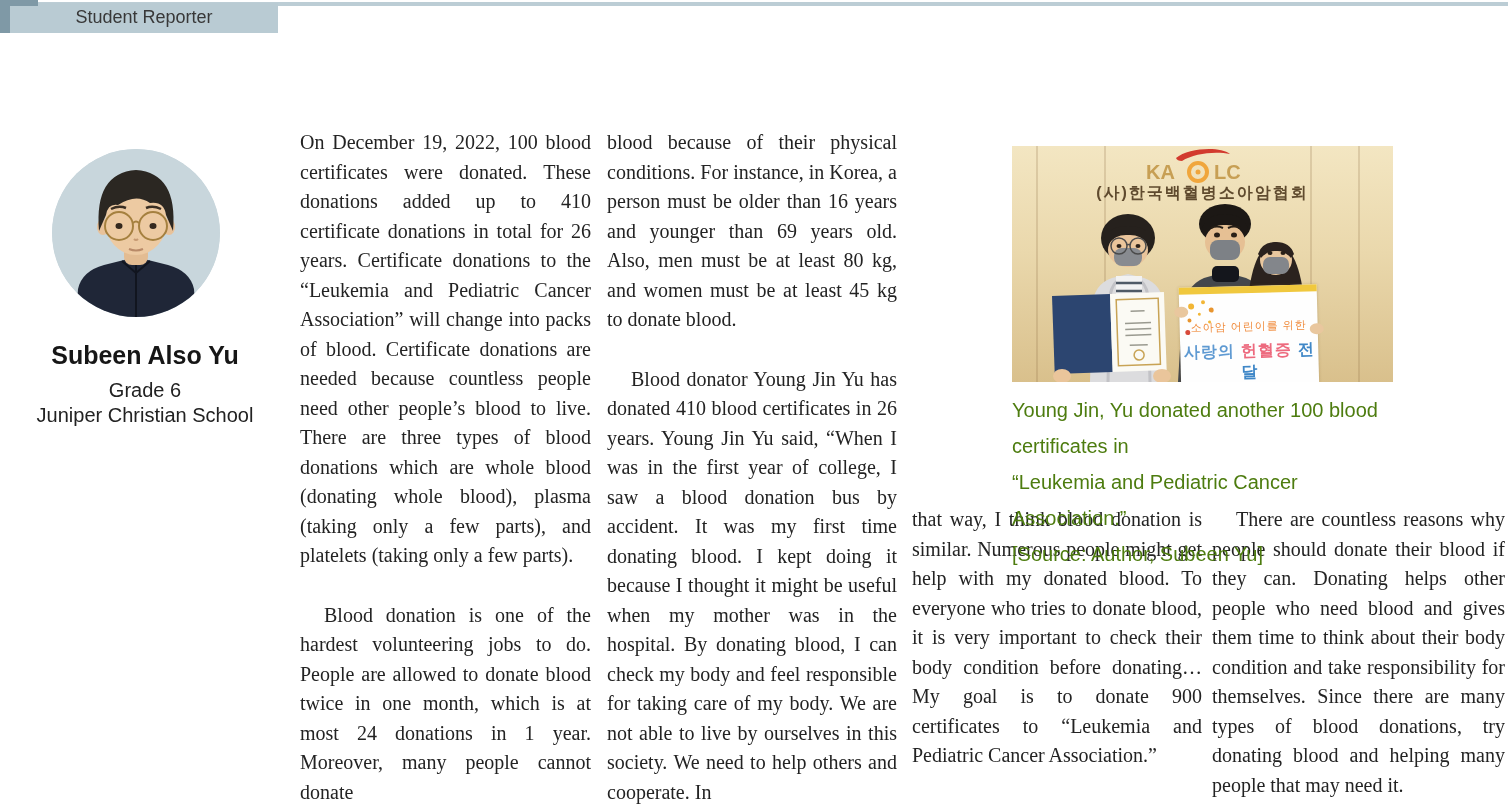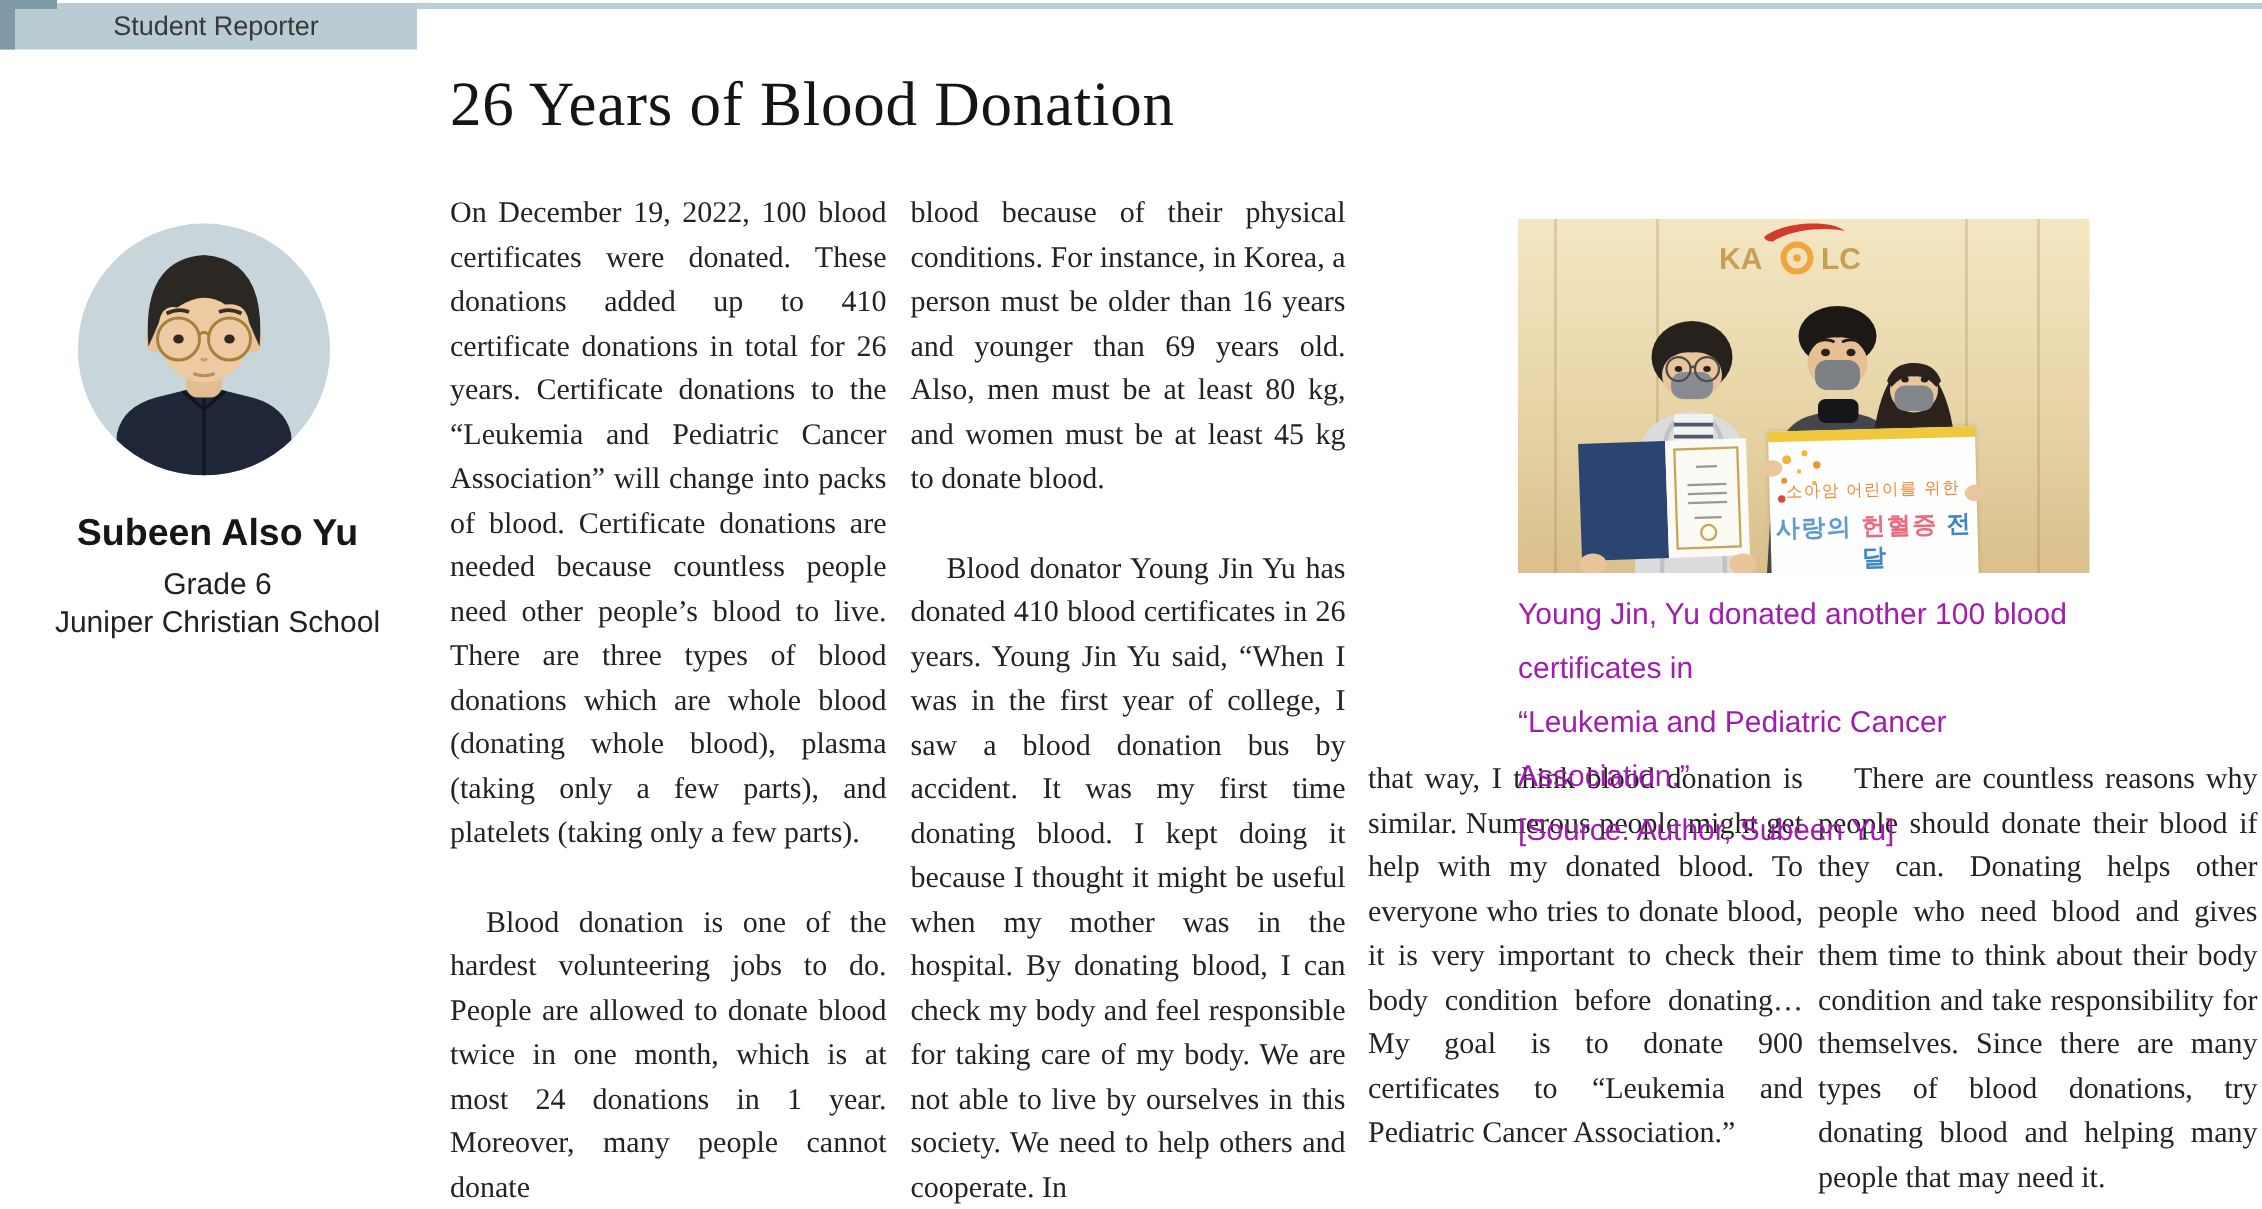--- a/index.html
+++ b/index.html
@@ -53,35 +53,34 @@
         font-size:11px;letter-spacing:1px;color:#f08a3a;}
   .sign-line2{margin-top:7px;text-align:center;font-family:"Liberation Sans",sans-serif;
         font-weight:bold;font-size:16px;letter-spacing:1px;}
   .sign-w1{color:#5f9ad2;} .sign-w2{color:#ed6a7e;margin:0 6px;} .sign-w3{color:#3f87c7;}
   .sign-dots{position:absolute;left:4px;top:4px;}
   .hand{position:absolute;width:14px;height:11px;border-radius:50%;background:#e9c79e;}
   .hand-left{left:-5px;top:12px;} .hand-right{right:-6px;top:32px;}
 
   
   .caption{position:absolute;left:1012px;top:392px;width:384px;
-        font-family:"Liberation Sans",sans-serif;font-size:20px;line-height:36px;color:#a21caf;}
+        font-family:"Liberation Sans",sans-serif;font-size:20px;line-height:36px;color:#4d7c0f;}
   .caption .source{text-align:left;}
 </style>
 </head>
 <body>
 
 <div class="page">
 
   <div class="top-rule"></div>
   <div class="section-bar"></div>
   <div class="accent-h"></div>
   <div class="accent-v"></div>
   <div class="section-label">Student Reporter</div>
 
-  <h1 class="title">26 Years of Blood Donation</h1>
 
   <div class="avatar">
     <svg width="168" height="168" viewBox="0 0 168 168">
       <circle cx="84" cy="84" r="84" fill="#c8d6dc"></circle>
       <path d="M24 168 L26 140 Q30 122 52 116 L84 108 L116 116 Q138 122 142 140 L144 168 Z" fill="#1f2637"></path>
       <path d="M84 110 L84 168" stroke="#11151f" stroke-width="2"></path>
       <path d="M70 112 L84 124 L98 112" fill="none" stroke="#11151f" stroke-width="2"></path>
       <rect x="72" y="90" width="24" height="26" rx="8" fill="#e3bc92"></rect>
       <ellipse cx="51" cy="78" rx="6" ry="8" fill="#e8c29a"></ellipse>
       <ellipse cx="117" cy="78" rx="6" ry="8" fill="#e8c29a"></ellipse>
@@ -123,20 +122,21 @@
     <div class="seam" style="left:298px"></div>
     <div class="seam" style="left:346px"></div>
 
     <svg class="logo-svg" width="140" height="36" viewBox="0 0 140 36">
       <path d="M44 10 C 56 0, 88 -2, 98 6 C 84 3, 62 5, 50 13 Q 45 13 44 10 Z" fill="#d23a2e"></path>
       <text x="14" y="31" font-family="Liberation Sans, sans-serif" font-weight="bold" font-size="20" fill="#c79f54">KA</text>
       <circle cx="66" cy="24" r="9" fill="none" stroke="#f0a63c" stroke-width="4"></circle>
       <circle cx="66" cy="24" r="2.5" fill="#f0a63c"></circle>
       <text x="82" y="31" font-family="Liberation Sans, sans-serif" font-weight="bold" font-size="20" fill="#c79f54">LC</text>
     </svg>
+    <div class="org-name">(사)한국백혈병소아암협회</div>
 
     <svg class="people-svg" width="381" height="236" viewBox="0 0 381 236">
 
       <path d="M78 236 L80 160 Q82 138 100 132 L116 128 L132 132 Q150 138 152 160 L154 236 Z" fill="#dcdcde"></path>
       <path d="M96 236 L98 150 Q100 136 110 132" fill="none" stroke="#c2c2c6" stroke-width="3"></path>
       <path d="M138 236 L136 150 Q134 136 124 132" fill="none" stroke="#c2c2c6" stroke-width="3"></path>
       <rect x="104" y="130" width="26" height="42" fill="#f2f2f2"></rect>
       <path d="M104 137 H130 M104 145 H130 M104 153 H130 M104 161 H130" stroke="#4f5a66" stroke-width="2.5"></path>
       <ellipse cx="116" cy="92" rx="27" ry="24" fill="#26211d"></ellipse>
       <ellipse cx="116" cy="104" rx="20" ry="17" fill="#eac59b"></ellipse>

